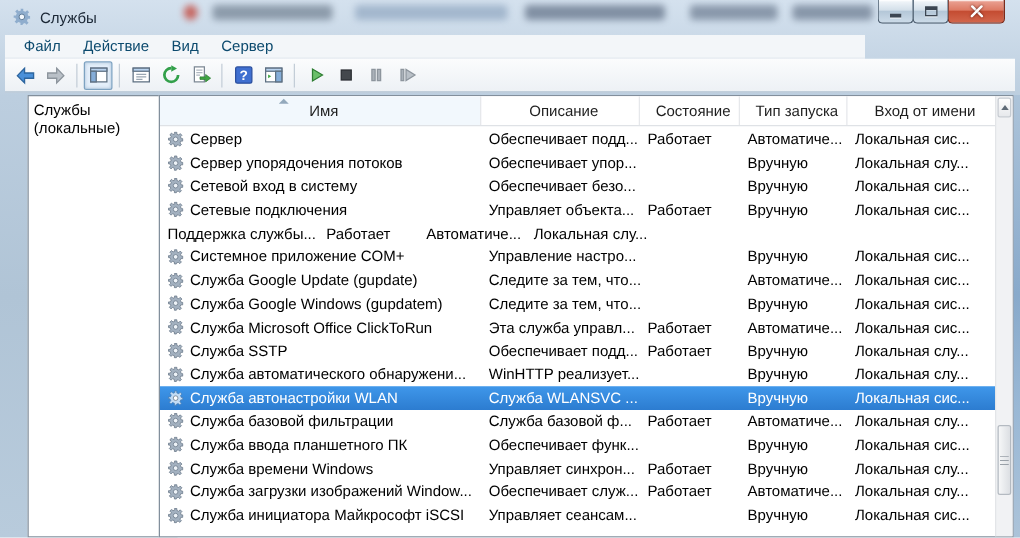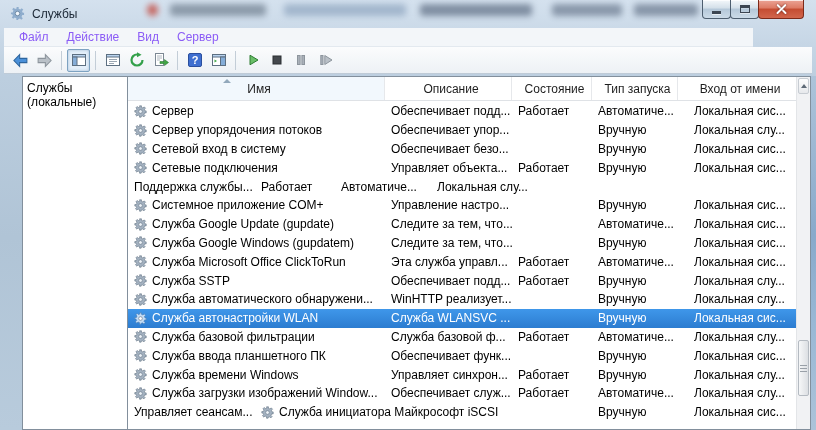--- a/index.html
+++ b/index.html
@@ -34,23 +34,23 @@
   .glyph-x { position:relative; width:13px; height:13px; }
   .glyph-x::before, .glyph-x::after {
     content:""; position:absolute; left:0; top:5.5px; width:13px; height:2.4px;
     background:#fff; border-radius:1px; box-shadow:0 0 2px rgba(70,10,0,.8);
   }
   .glyph-x::before { transform:rotate(45deg); }
   .glyph-x::after  { transform:rotate(-45deg); }
 
   
   .menubar {
-    position:absolute; left:4px; top:28px; width:749px; height:19px;
+    position:absolute; left:4px; top:28px; width:688px; height:19px;
     background:#f3f6f9; border-bottom:1px solid #e3e9ef;
-    display:flex; align-items:center; padding-left:6px; color:#8b5cf6;
+    display:flex; align-items:center; padding-left:6px; color:#0c4a6e;
   }
   .menu-item { padding:1px 9px; cursor:default; }
 
   
   .toolbar {
     position:absolute; left:4px; top:47px; width:808px; height:27px;
     background:linear-gradient(#fbfcfd,#edf1f5); border-bottom:1px solid #bfcbd7;
     display:flex; align-items:center; padding-left:5px; gap:1px;
   }
   .tbtn { width:23px; height:23px; display:flex; align-items:center; justify-content:center; border:1px solid transparent; border-radius:2px; }
@@ -75,21 +75,21 @@
     position:absolute; top:2px; left:95px; width:0; height:0;
     border-left:4px solid transparent; border-right:4px solid transparent;
     border-bottom:4px solid #93a9bc;
   }
 
   .lv-rows { position:absolute; left:0; top:25px; width:668px; }
   .row { display:flex; height:18.8px; align-items:center; color:#000000; }
   .row.selected { background:linear-gradient(var(--sel-top), var(--sel-bottom)); color:#fff; }
   .cell { padding-left:6px; white-space:nowrap; overflow:hidden; }
   .c-name { width:257px; display:flex; align-items:center; gap:5px; }
-  .c-desc { width:127px; } .c-state { width:80px; } .c-startup { width:86px; } .c-logon { flex:1;margin-left:10px; }
+  .c-desc { width:127px; } .c-state { width:80px; } .c-startup { width:86px; } .c-logon { flex:1; }
   .gear { flex:0 0 auto; display:flex; }
   .row.selected .gear path { fill:#c3dcf5; stroke:#4a7fb5; }
   .row.selected .gear circle { fill:#fff; }
 
   
   .vscroll { position:absolute; right:0; top:0; bottom:0; width:14px; background:#f1f2f4; border-left:1px solid #e3e5e8; }
   .scroll-up {
     height:16px; margin:1px; background:linear-gradient(#fdfdfd,#e7e9ec);
     border:1px solid #c7ccd2; border-radius:2px; display:flex; align-items:center; justify-content:center;
   }
@@ -482,30 +482,30 @@
       </span>
       <span class="txt">Служба загрузки изображений Window...</span>
     </span>
     <span class="cell c-desc">Обеспечивает служ...</span>
     <span class="cell c-state">Работает</span>
     <span class="cell c-startup">Автоматиче...</span>
     <span class="cell c-logon">Локальная слу...</span>
   </div>
 
   <div class="row">
+    <span class="cell c-name">
+      <span class="gear">
+        <svg width="13" height="13" viewBox="0 0 16 16">
+          <path d="M6.8 1h2.4v1.9l1.9.8 1.4-1.4 1.7 1.7-1.4 1.4.8 1.9H15v2.4h-1.9l-.8 1.9 1.4 1.4-1.7 1.7-1.4-1.4-1.9.8V15H6.8v-1.9l-1.9-.8-1.4 1.4-1.7-1.7 1.4-1.4-.8-1.9H1V6.8h1.9l.8-1.9-1.4-1.4 1.7-1.7 1.4 1.4 1.9-.8z" fill="#a3b1c0" stroke="#6c7b8b" stroke-width="0.8"></path>
+          <circle cx="8" cy="8" r="2.3" fill="#eef3f8" stroke="#6c7b8b" stroke-width="0.8"></circle>
+        </svg>
+      </span>
+      <span class="txt">Служба инициатора Майкрософт iSCSI</span>
+    </span>
     <span class="cell c-desc">Управляет сеансам...</span>
-    <span class="cell c-name">
-      <span class="gear">
-        <svg width="13" height="13" viewBox="0 0 16 16">
-          <path d="M6.8 1h2.4v1.9l1.9.8 1.4-1.4 1.7 1.7-1.4 1.4.8 1.9H15v2.4h-1.9l-.8 1.9 1.4 1.4-1.7 1.7-1.4-1.4-1.9.8V15H6.8v-1.9l-1.9-.8-1.4 1.4-1.7-1.7 1.4-1.4-.8-1.9H1V6.8h1.9l.8-1.9-1.4-1.4 1.7-1.7 1.4 1.4 1.9-.8z" fill="#a3b1c0" stroke="#6c7b8b" stroke-width="0.8"></path>
-          <circle cx="8" cy="8" r="2.3" fill="#eef3f8" stroke="#6c7b8b" stroke-width="0.8"></circle>
-        </svg>
-      </span>
-      <span class="txt">Служба инициатора Майкрософт iSCSI</span>
-    </span>
     <span class="cell c-state"></span>
     <span class="cell c-startup">Вручную</span>
     <span class="cell c-logon">Локальная сис...</span>
   </div>
 </div>
 
   <div class="vscroll">
     <div class="scroll-up">
         <span class="up-arrow"></span>
       </div>

